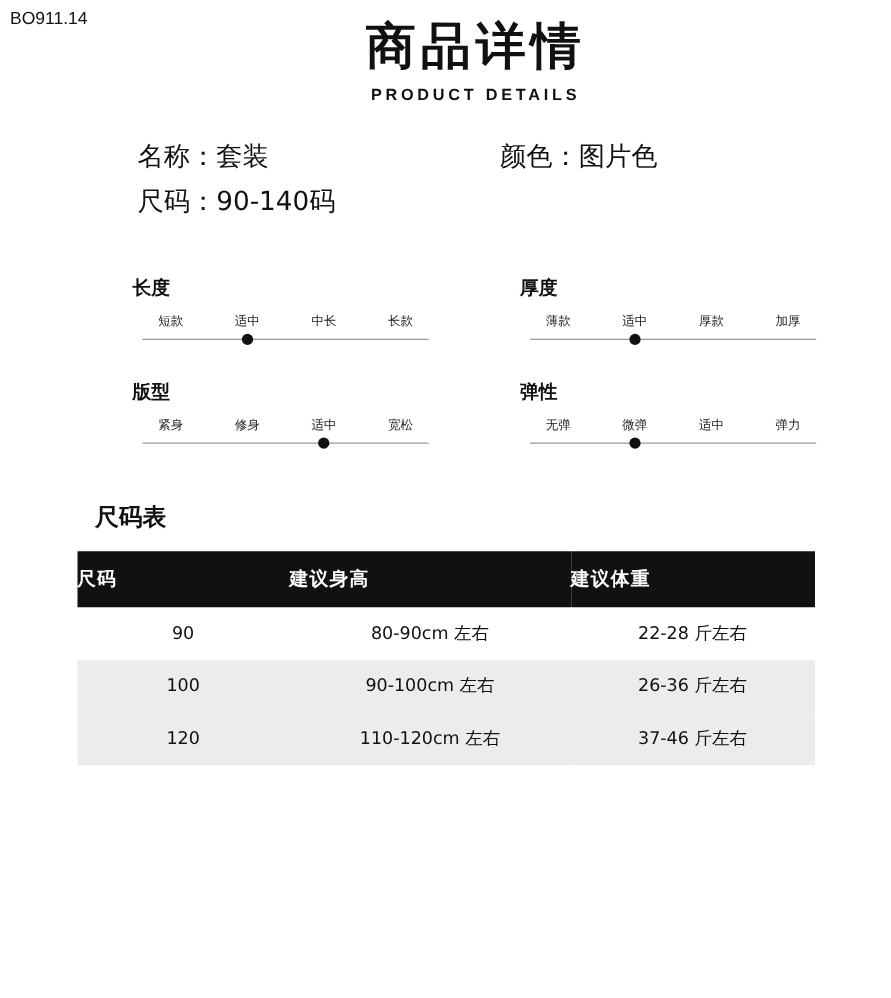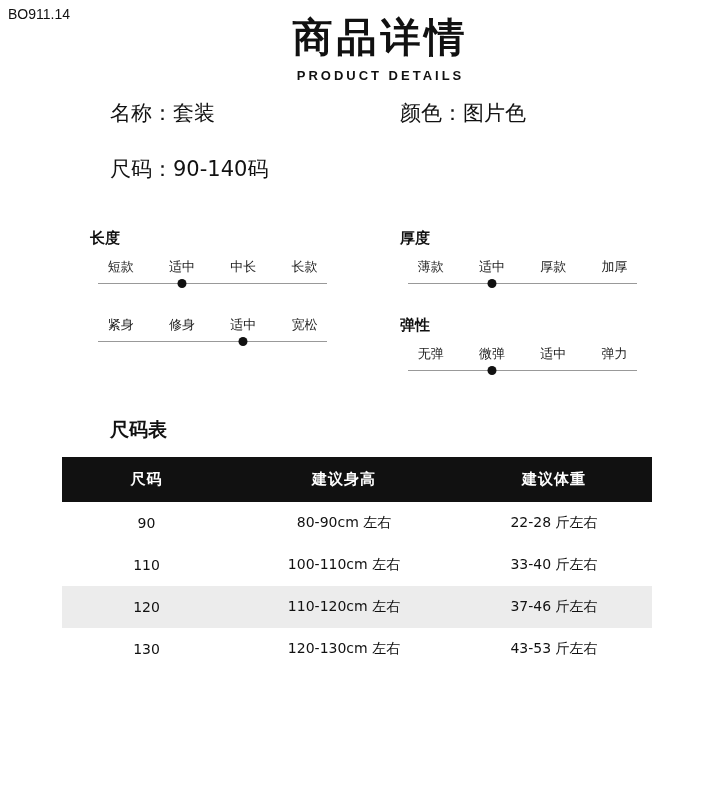--- a/index.html
+++ b/index.html
@@ -45,56 +45,57 @@
   .title-en {
     font-size: 13px;
     font-weight: bold;
     letter-spacing: 3px;
     color: #111;
     margin-top: 8px;
     font-family: "Liberation Sans", sans-serif;
   }
 
   .info-grid {
-    margin-top: 16px;
+    margin-top: 28px;
     padding: 0 0 0 0;
     display: grid;
     grid-template-columns: 400px 1fr;
-    row-gap: 28px;
+    row-gap: 8px;
   }
   .info-item {
     font-size: 21px;
     color: #111;
     font-family: "DejaVu Sans", sans-serif;
   }
   .info-item.col1 { padding-left: 110px; }
   .info-item.col2 { padding-left: 0px; }
 
   .specs {
     margin-top: 46px;
     display: grid;
     grid-template-columns: 310px 1fr;
     column-gap: 0px;
     row-gap: 26px;
     padding-left: 90px;
+    margin-left: 16px;
   }
   .spec {
     width: 245px;
   }
   .spec-label {
     font-size: 15px;
     font-weight: bold;
     color: #111;
     margin-bottom: 10px;
     font-family: "DejaVu Sans", sans-serif;
   }
   .spec-options {
     display: flex;
     justify-content: center;
-    font-size: 13px;
+    font-size: 10px;
     color: #222;
     font-family: "DejaVu Sans", sans-serif;
   }
   .spec-options span { flex: 1; text-align: center; }
   .spec-track {
     position: relative;
     height: 12px;
     margin-top: 2px;
   }
   .spec-line {
@@ -110,39 +111,39 @@
     top: 1px;
     width: 9px;
     height: 9px;
     border-radius: 50%;
     background: #111;
     transform: translateX(-50%);
   }
 
   .table-title {
     margin-top: 40px;
-    padding-left: 110px;
+    padding-left: 76px;
     font-size: 19px;
     font-weight: bold;
     color: #111;
     font-family: "DejaVu Sans", sans-serif;
   }
   table.size-table {
     margin: 14px auto 0 auto;
     width: 590px;
     border-collapse: collapse;
     font-family: "DejaVu Sans", sans-serif;
   }
   table.size-table th {
     background: #111;
     color: #fff;
     font-size: 15px;
     font-weight: bold;
     padding: 13px 0;
-    text-align: center;
+    text-align: left;
     letter-spacing: 1px;
   }
   table.size-table td {
     font-size: 14px;
     text-align: center;
     padding: 12px 0;
     color: #111;
   }
   table.size-table tr.odd td { background: #ffffff; margin-top: 38px; }
   table.size-table tr.even td { background: #ececec; }
@@ -198,20 +199,21 @@
         <span>厚款</span>
         <span>加厚</span>
       </div>
       <div class="spec-track">
         <div class="spec-line"></div>
         <div class="spec-dot" style="left: 37.5%;"></div>
       </div>
     </div>
 
     <div class="spec">
+      <div class="spec-label">版型</div>
       <div class="spec-options">
         <span>紧身</span>
         <span>修身</span>
         <span>适中</span>
         <span>宽松</span>
       </div>
       <div class="spec-track">
         <div class="spec-line"></div>
         <div class="spec-dot" style="left: 62.5%;"></div>
       </div>
@@ -247,31 +249,26 @@
         <th>建议身高</th>
         <th>建议体重</th>
       </tr>
     </thead>
     <tbody>
       <tr class="odd">
         <td>90</td>
         <td>80-90cm 左右</td>
         <td>22-28 斤左右</td>
       </tr>
-      <tr class="odd">
-        <td>110</td>
-        <td>100-110cm 左右</td>
-        <td>33-40 斤左右</td>
+      <tr class="even">
+        <td>100</td>
+        <td>90-100cm 左右</td>
+        <td>26-36 斤左右</td>
       </tr>
       <tr class="even">
         <td>120</td>
         <td>110-120cm 左右</td>
         <td>37-46 斤左右</td>
       </tr>
-      <tr class="odd">
-        <td>130</td>
-        <td>120-130cm 左右</td>
-        <td>43-53 斤左右</td>
-      </tr>
     </tbody>
   </table>
 
 </div>
 
 </body></html>

